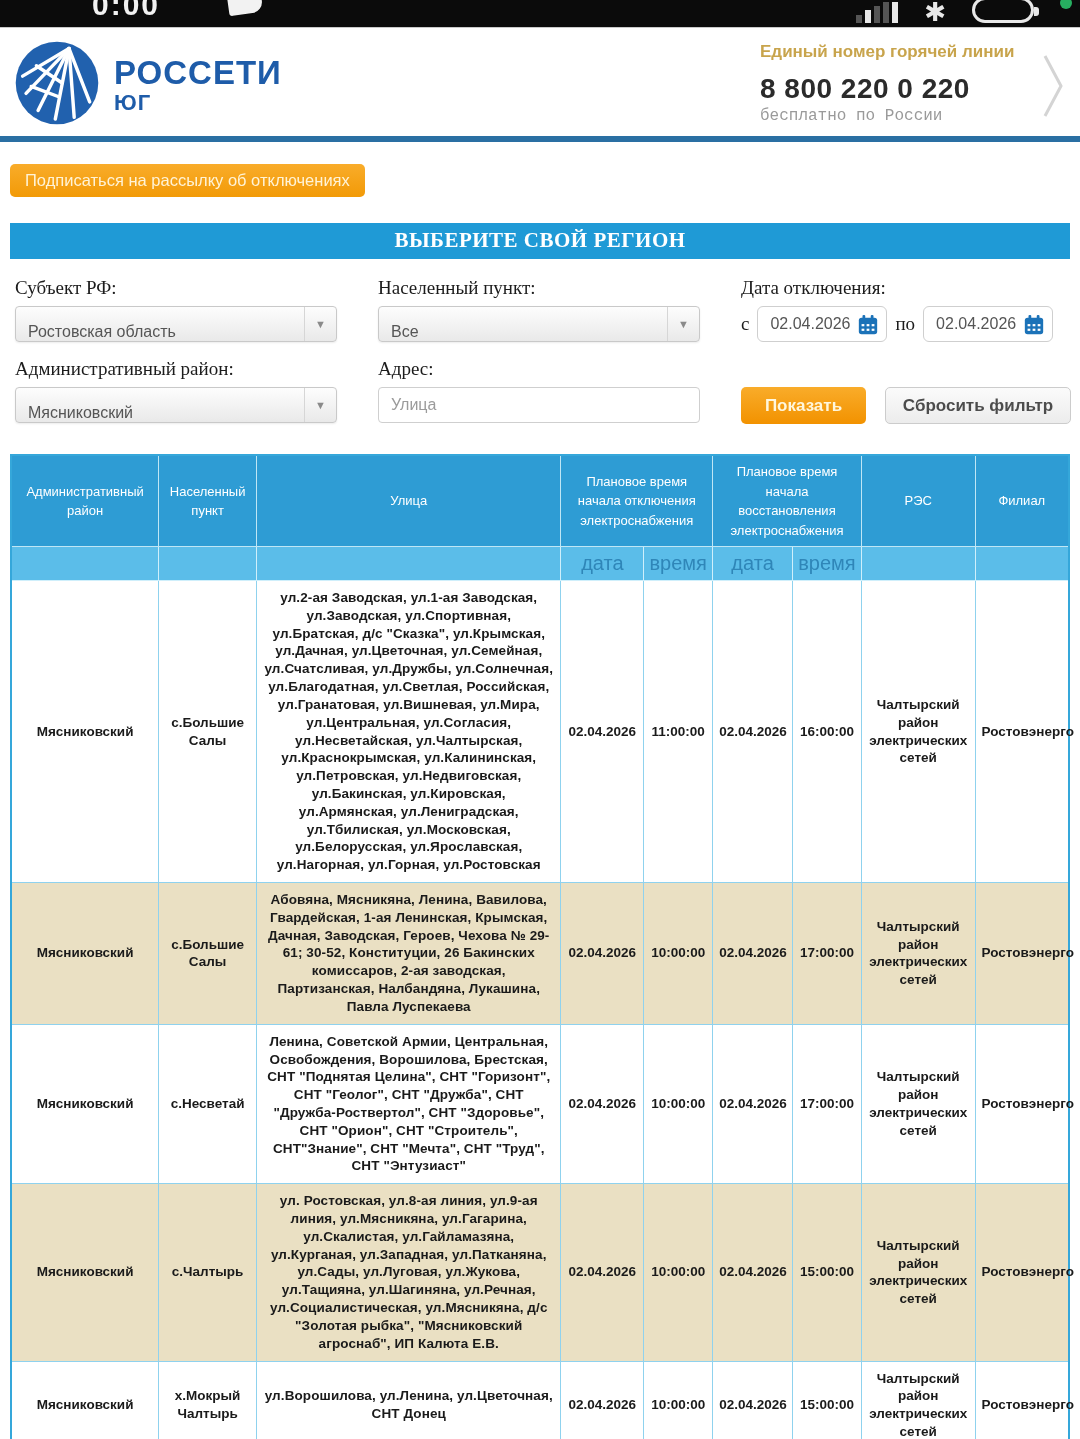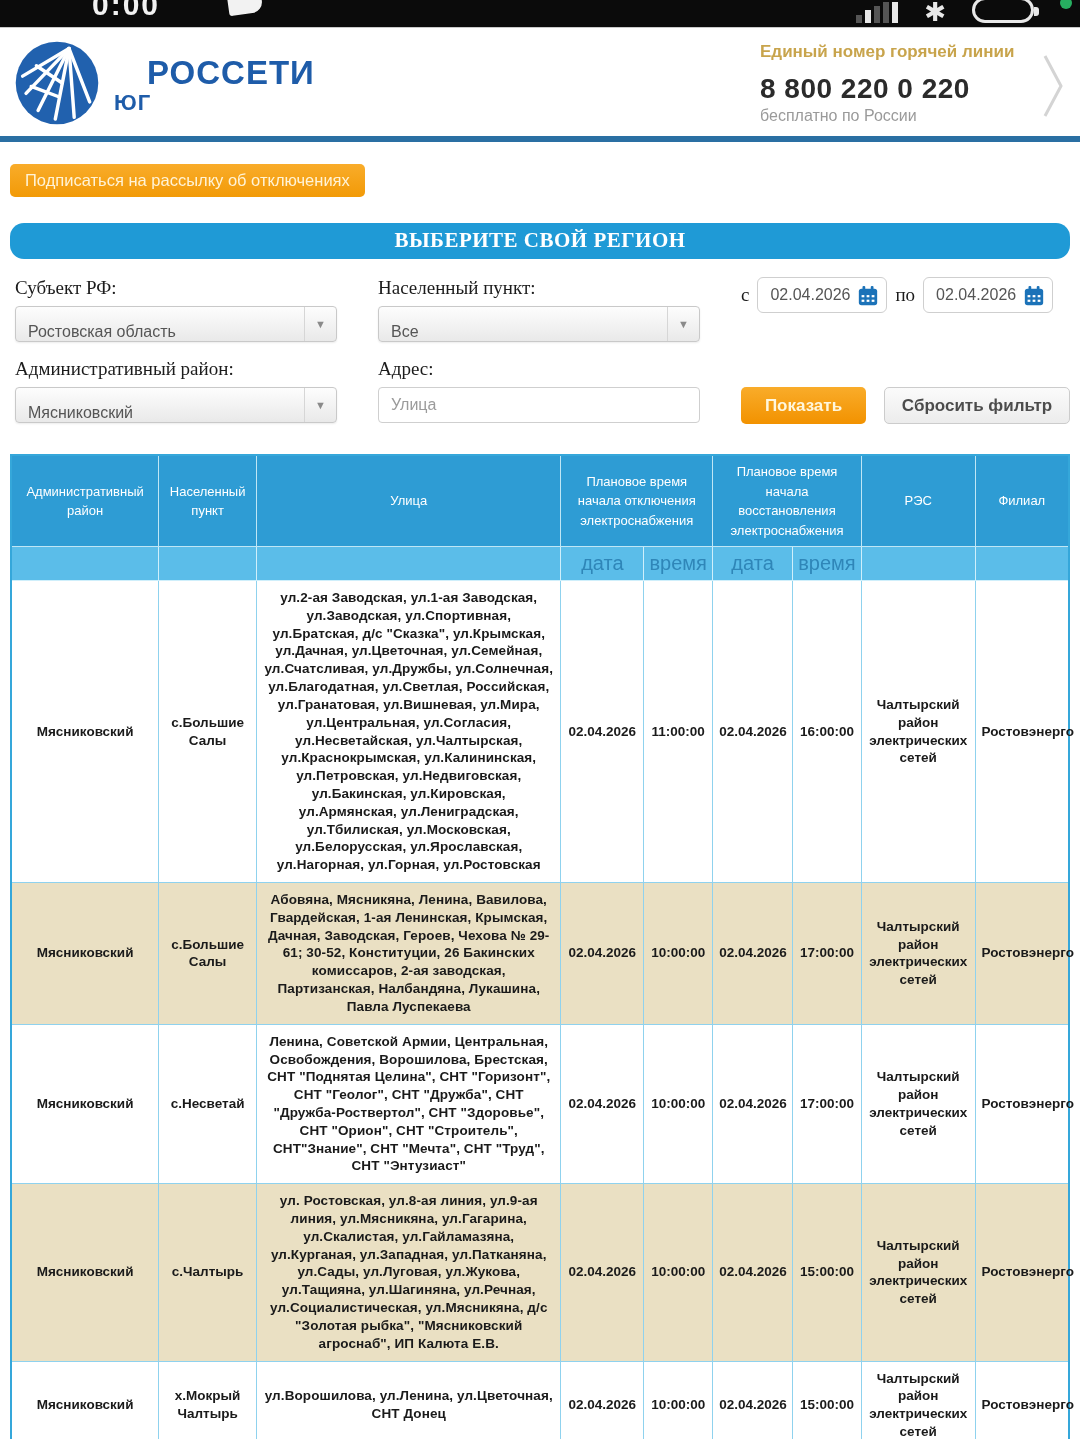--- a/index.html
+++ b/index.html
@@ -15,48 +15,48 @@
   .sb-signal i { display:block; width:6px; background:#555; }
   .sb-signal i.on { background:#e8e8e8; }
   .sb-ast { color:#e8e8e8; font-size:26px; line-height:22px; }
   .sb-batt { position:relative; width:62px; height:26px; border:3px solid #e8e8e8; border-radius:13px; }
   .sb-batt::after { content:""; position:absolute; right:-8px; top:7px; width:5px; height:9px; background:#e8e8e8; border-radius:0 3px 3px 0; }
   .sb-dot { width:12px; height:12px; border-radius:50%; background:#27ae60; margin-bottom:14px; }
 
   
   .header { position:relative; height:108px; background:#fff; padding:10px 14px 0 14px; }
   .logo { position:absolute; left:14px; top:12px; display:flex; align-items:flex-start; gap:14px; }
-  .logo-text .t1 { color:#1e5ca9; font-weight:bold; font-size:33px; letter-spacing:1px; line-height:1.05; margin-top:16px;margin-left:33px; }
+  .logo-text .t1 { color:#1e5ca9; font-weight:bold; font-size:33px; letter-spacing:1px; line-height:1.05; margin-top:16px; }
   .logo-text .t2 { color:#1e5ca9; font-weight:bold; font-size:22px; letter-spacing:1px; line-height:1.1; }
   .hotline { position:absolute; right:60px; top:14px; text-align:left; width:260px; }
   .hotline .hl1 { color:#c8a44c; font-size:17px;font-weight:bold; }
   .hotline .hl2 { color:#2b2b2b; font-size:28px; font-weight:bold; margin-top:11px; letter-spacing:0.5px; }
-  .hotline .hl3 { color:#9a9a9a; font-size:16px; margin-top:2px; }
+  .hotline .hl3 { color:#9a9a9a; font-size:16px; margin-top:2px;font-family:Liberation Mono, monospace; }
   .hdr-chev { position:absolute; right:16px; top:26px; }
   .divider { height:6px; background:#2a6fa3; }
 
   
   .content { padding:0 10px; }
   .btn-subscribe { display:inline-block; margin-top:22px; background:linear-gradient(#f9ac2a,#f29a07); color:#fff3d6; border:none; border-radius:5px; font-size:16.5px; font-weight:normal; padding:7px 15px; font-family:"Liberation Sans", sans-serif; cursor:pointer; }
-  .banner { margin-top:26px; background:#1f9ad6; color:#fff; text-align:center; font-family:"Liberation Serif", serif; font-weight:bold; font-size:21px; padding:5px 0 6px 0; letter-spacing:0.5px;border-radius:14px; }
+  .banner { margin-top:26px; background:#1f9ad6; color:#fff; text-align:center; font-family:"Liberation Serif", serif; font-weight:bold; font-size:21px; padding:5px 0 6px 0; letter-spacing:0.5px; }
 
   
   .filters { display:grid; grid-template-columns:322px 322px 330px; column-gap:41px; row-gap:16px; padding:18px 5px 0 5px; }
   .f-label { font-family:"Liberation Serif", serif; font-size:19px; color:#1c1c1c; margin-bottom:7px; }
   .dropdown { position:relative; height:36px; border:1px solid #c9c9c9; border-radius:4px; background:linear-gradient(#fdfdfd,#e9e9e9); display:flex; align-items:flex-end; padding:0 40px 0 12px; cursor:pointer; box-shadow:0 1px 2px rgba(0,0,0,0.08); }
   .dropdown .dd-val { color:#555; font-size:16px; }
   .dd-arrow { position:absolute; right:0; top:0; width:32px; height:100%; border-left:1px solid #d6d6d6; display:flex; align-items:center; justify-content:center; color:#8a8a8a; font-size:11px; }
   .text-input { width:100%; height:36px; border:1px solid #cfcfcf; border-radius:4px; padding:0 12px; font-size:16px; color:#444; font-family:"Liberation Sans", sans-serif; }
   .text-input::placeholder { color:#9b9b9b; }
   .date-row { display:flex; align-items:center; gap:8px; }
   .date-prefix { font-family:"Liberation Serif", serif; font-size:19px; color:#1c1c1c; }
   .date-box { position:relative; width:130px; height:36px; border:1px solid #cfcfcf; border-radius:6px; background:#fff; }
   .date-box input { width:92px; height:100%; border:none; background:transparent; padding:0 0 0 12px; font-size:16px; color:#555; font-family:"Liberation Sans", sans-serif; }
   .cal-icon { position:absolute; right:7px; top:7px; cursor:pointer; }
-  .btns-row { display:flex; gap:18px; margin-top:2px; }
+  .btns-row { display:flex; gap:18px; margin-top:2px;justify-content:space-between; }
   .btn-show { width:125px; height:37px; background:linear-gradient(#f9ac2a,#f29200); border:none; border-radius:5px; color:#fff7dd; font-size:17px; font-weight:bold; font-family:"Liberation Sans", sans-serif; cursor:pointer; }
   .btn-reset { width:186px; height:37px; background:linear-gradient(#fbfbfb,#ececec); border:1px solid #cccccc; border-radius:5px; color:#4c4c4c; font-size:17px; font-weight:bold; font-family:"Liberation Sans", sans-serif; cursor:pointer; }
 
   
   .tbl-wrap { margin-top:30px; }
   table.outages { width:100%; border-collapse:collapse; table-layout:fixed; border:2px solid #35a7da; }
   .outages th { background:#2e9cd4; color:#fff; font-weight:normal; font-size:13px; line-height:1.5; border:1px solid #bfe6f5; padding:6px 4px; text-align:center; vertical-align:middle; height:85px; }
   .outages .subhead td { background:#5bbde9; color:#2f86b8; font-size:20px; border:1px solid #cfeffb; padding:5px 2px; text-align:center; height:30px; }
   .outages tbody td { border:1px solid #8fd2ee; font-size:13.5px; font-weight:600; color:#1a1a1a; text-align:center; vertical-align:middle; padding:8px 6px; line-height:1.32; background:#fff; }
   .outages tbody tr.alt td { background:#eae0c3; }
@@ -131,20 +131,21 @@
       </div>
     </div>
     <div>
       <div class="f-label">Населенный пункт:</div>
       <div class="dropdown">
         <span class="dd-val">Все</span>
         <span class="dd-arrow">▼</span>
       </div>
     </div>
     <div>
+      <div class="f-label">Дата отключения:</div>
       <div class="date-row">
         <span class="date-prefix">с</span>
         <span class="date-box">
           <input value="02.04.2026" style="">
           <svg class="cal-icon" width="22" height="22" viewBox="0 0 24 24">
             <rect x="2" y="4" width="20" height="18" rx="3" fill="#1b72b8"></rect>
             <rect x="6" y="1" width="3" height="5" rx="1.2" fill="#1b72b8"></rect>
             <rect x="15" y="1" width="3" height="5" rx="1.2" fill="#1b72b8"></rect>
             <g fill="#ffffff">
               <rect x="5" y="11" width="3" height="2.4"></rect>

